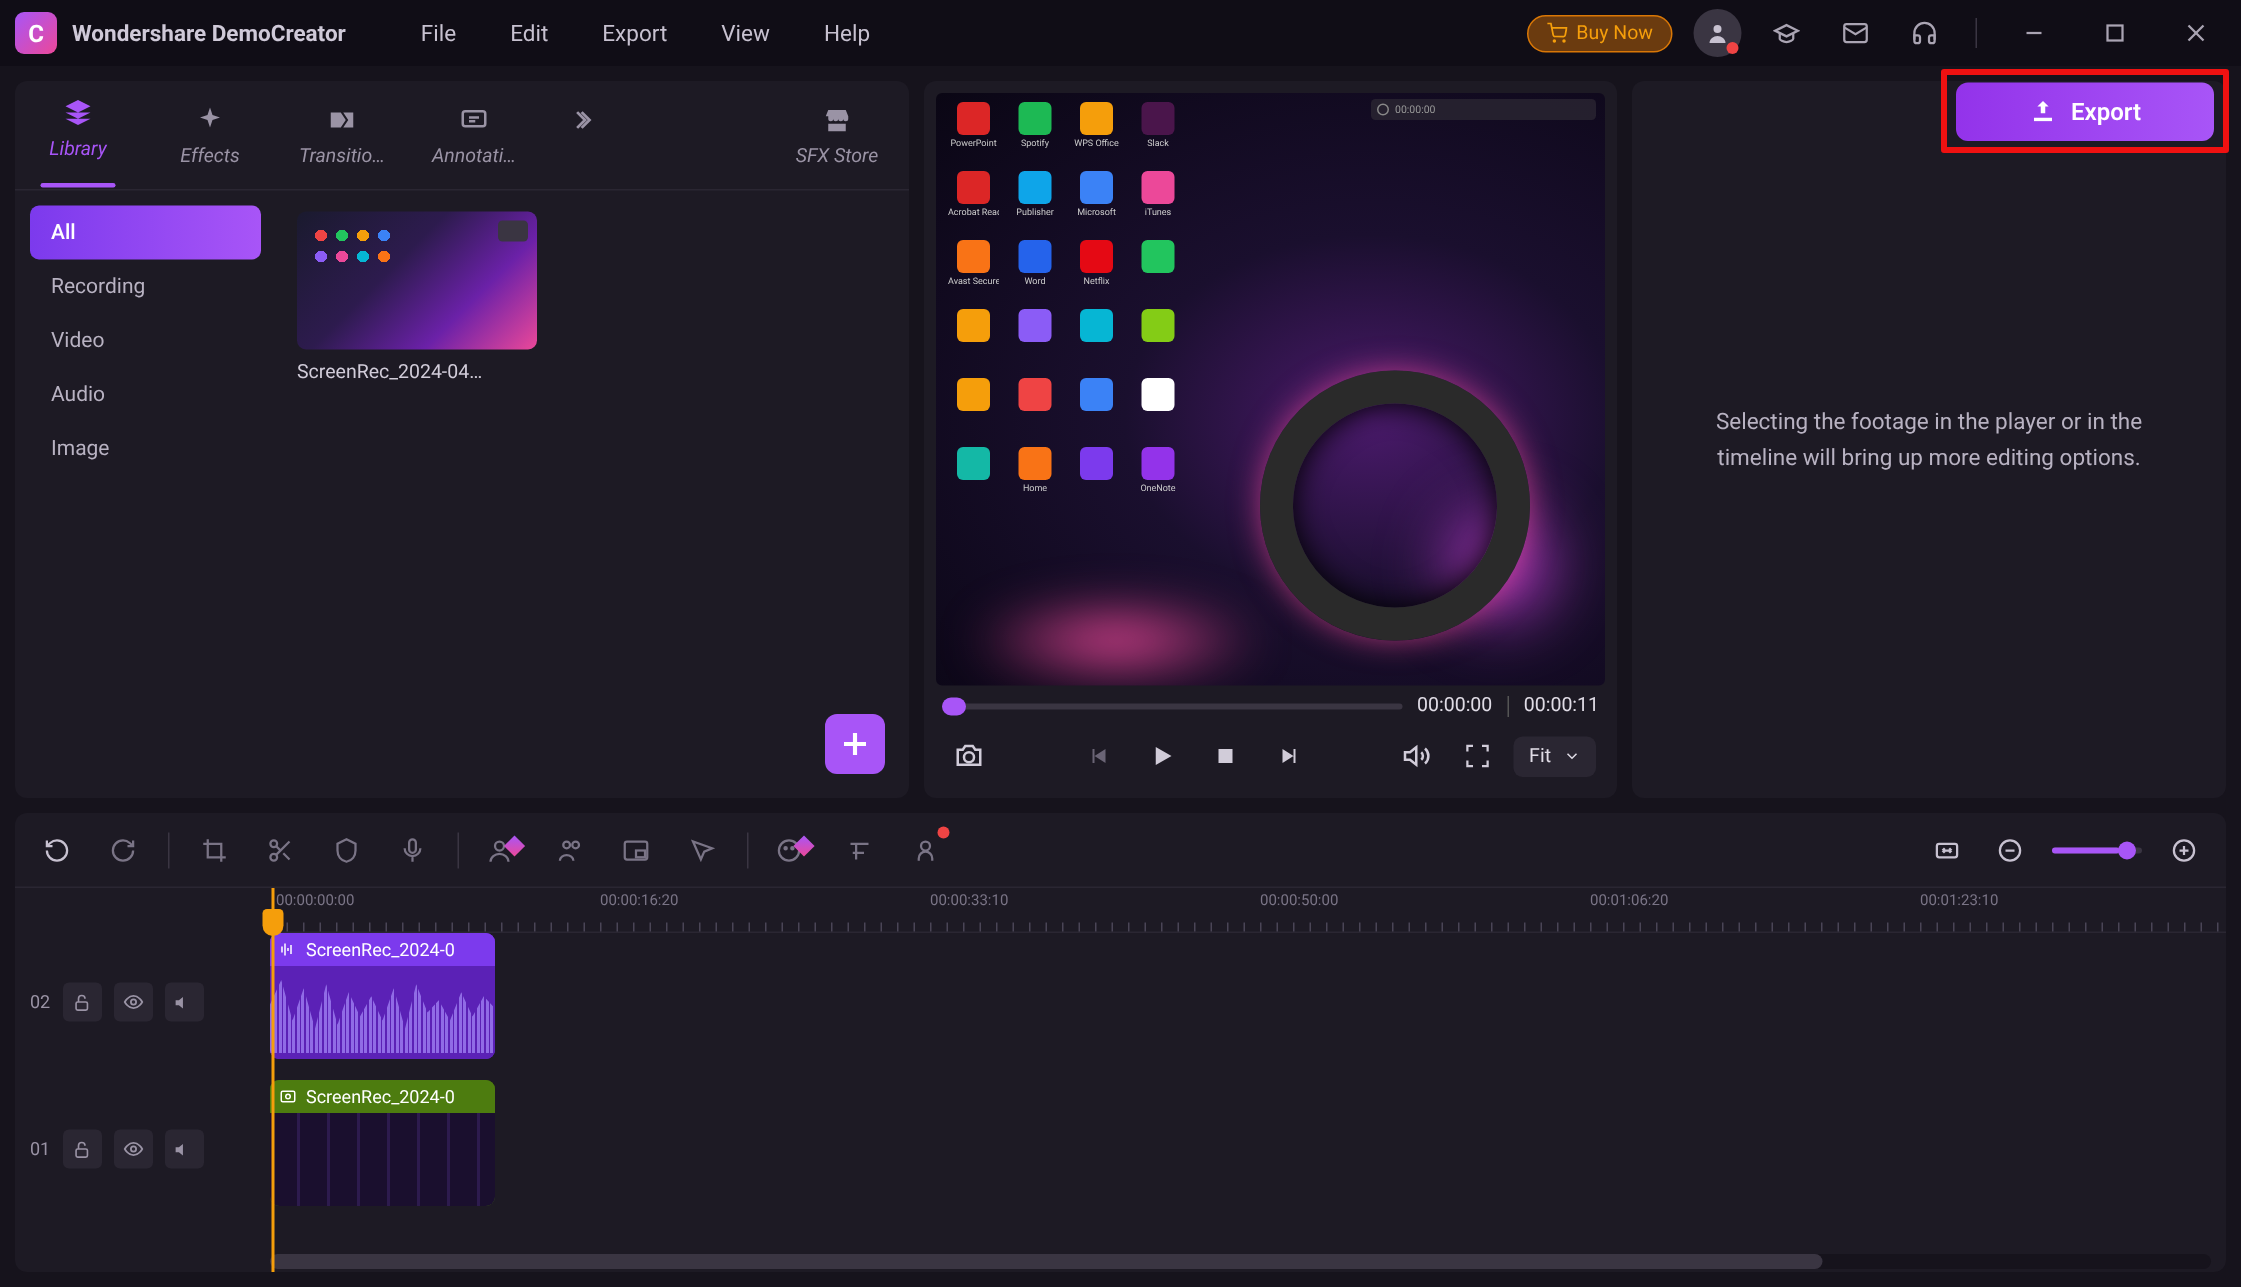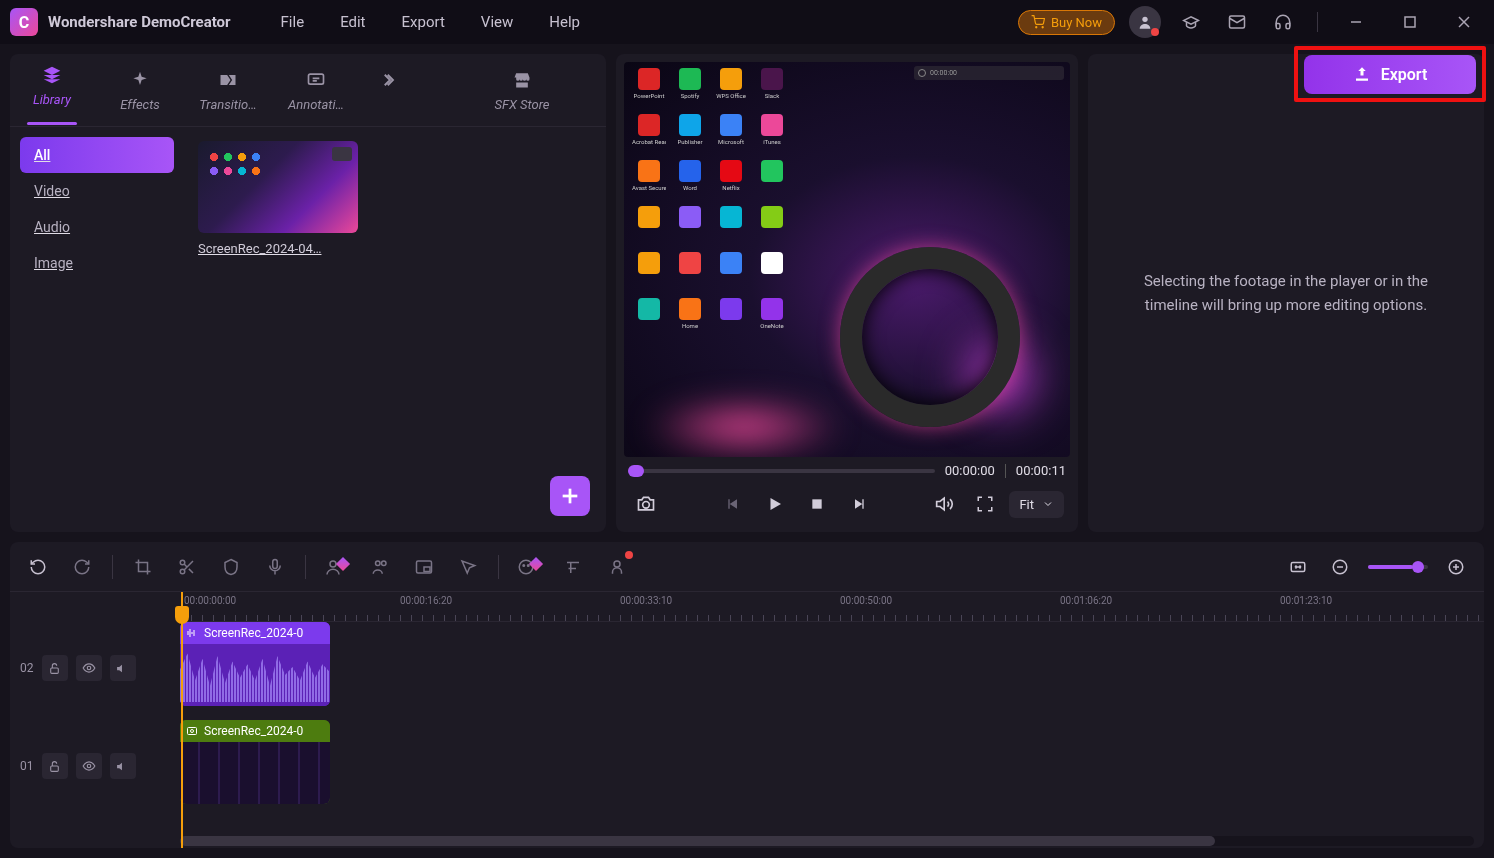--- a/index.html
+++ b/index.html
@@ -21,23 +21,23 @@
 
 
 .main { flex: 1; display: flex; gap: 10px; padding: 10px 10px 0 10px; min-height:0;}
 .panel-left { width: 596px; background: #1d1a24; border-radius: 8px; display: flex; flex-direction: column; }
 .tabs { display: flex; align-items: center; padding: 10px 12px 0 12px; border-bottom: 1px solid #2a2632; gap: 28px;}
 .tab { display: flex; flex-direction: column; align-items: center; gap: 6px; padding-bottom: 10px; font-size: 13px; color: #9a93a5; cursor:pointer; min-width:60px;font-style:italic;}
 .tab.active { color: #a855f7; }
 .tab.active::after { content:''; display:block; height:3px; background:#a855f7; width:50px; border-radius:2px; position:relative; top:9px;}
 .tab-more { margin-left:-14px;}
 .tab .ticon { height: 22px; display:flex;align-items:center;justify-content:center;font-size:18px;}
-.tab-sfx { margin-left: 44px; }
-
-.panel-left-body { flex:1; display:flex; position:relative;text-decoration:underline;}
+.tab-sfx { margin-left: 80px; }
+
+.panel-left-body { flex:1; display:flex; position:relative;}
 .cat-list { width: 174px; padding: 10px 10px;}
 .cat-item { padding: 10px 14px; font-size: 14px; color: #b8b2c2; border-radius: 6px; cursor:pointer;}
 .cat-item.active { background: linear-gradient(90deg,#7c3aed,#a855f7); color: white; font-weight:500;}
 .media-grid { flex:1; padding: 14px;}
 .media-item { width: 160px; }
 .media-thumb { width:160px; height:92px; background: linear-gradient(135deg,#1a1a2e 0%,#2d1b4e 40%,#6b21a8 70%,#ec4899 100%); border-radius:6px; position:relative; overflow:hidden;}
 .media-thumb::before{content:'';position:absolute;left:6px;top:6px;width:70px;height:80px;background:
   radial-gradient(circle 4px at 10px 10px,#ef4444 99%,transparent),
   radial-gradient(circle 4px at 24px 10px,#22c55e 99%,transparent),
   radial-gradient(circle 4px at 38px 10px,#f59e0b 99%,transparent),
@@ -244,20 +244,21 @@
             <svg width="20" height="20" viewBox="0 0 24 24" fill="#9a93a5">
               <path d="M3 9l2-5h14l2 5v2a2 2 0 01-4 0 2 2 0 01-4 0 2 2 0 01-4 0 2 2 0 01-4 0V9zm2 6h14v6H5v-6z"></path>
             </svg>
           </div>
         <span>SFX Store</span>
       </div>
     </div>
     <div class="panel-left-body">
       <div class="cat-list">
         <div class="cat-item active">All</div>
+        <div class="cat-item">Recording</div>
         <div class="cat-item">Video</div>
         <div class="cat-item">Audio</div>
         <div class="cat-item">Image</div>
       </div>
       <div class="media-grid">
         <div class="media-item">
           <div class="media-thumb">
               <div class="vbadge"></div>
             </div>
           <div class="media-label">ScreenRec_2024-04…</div>

